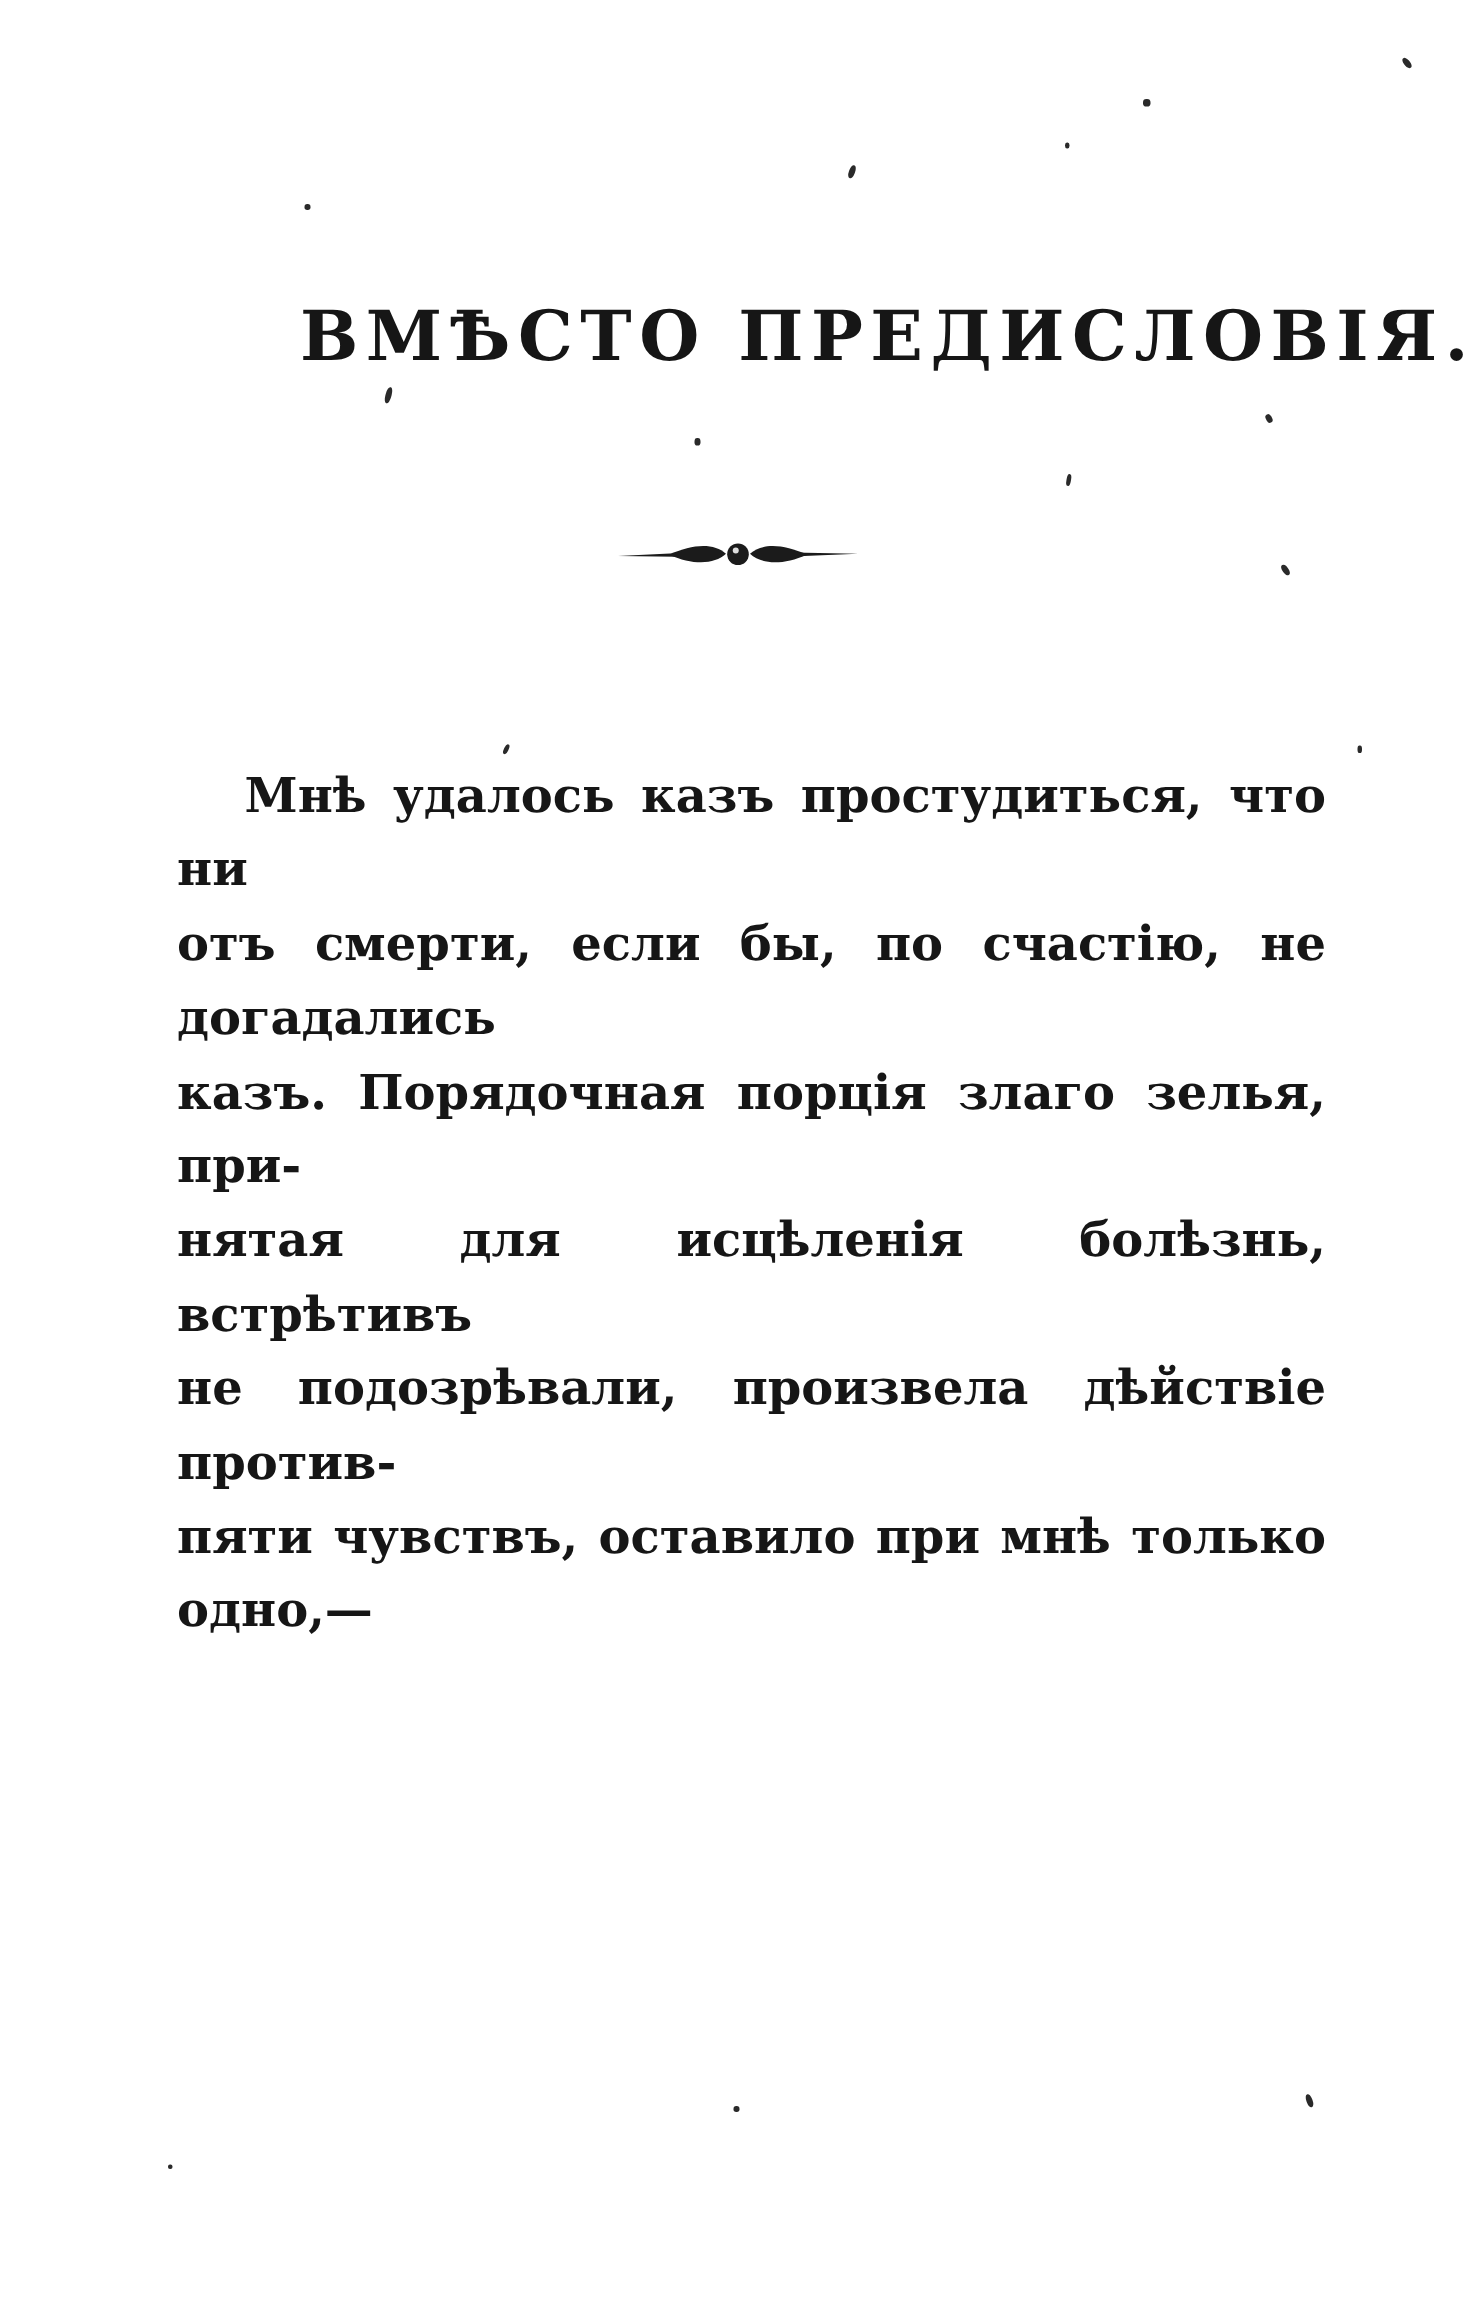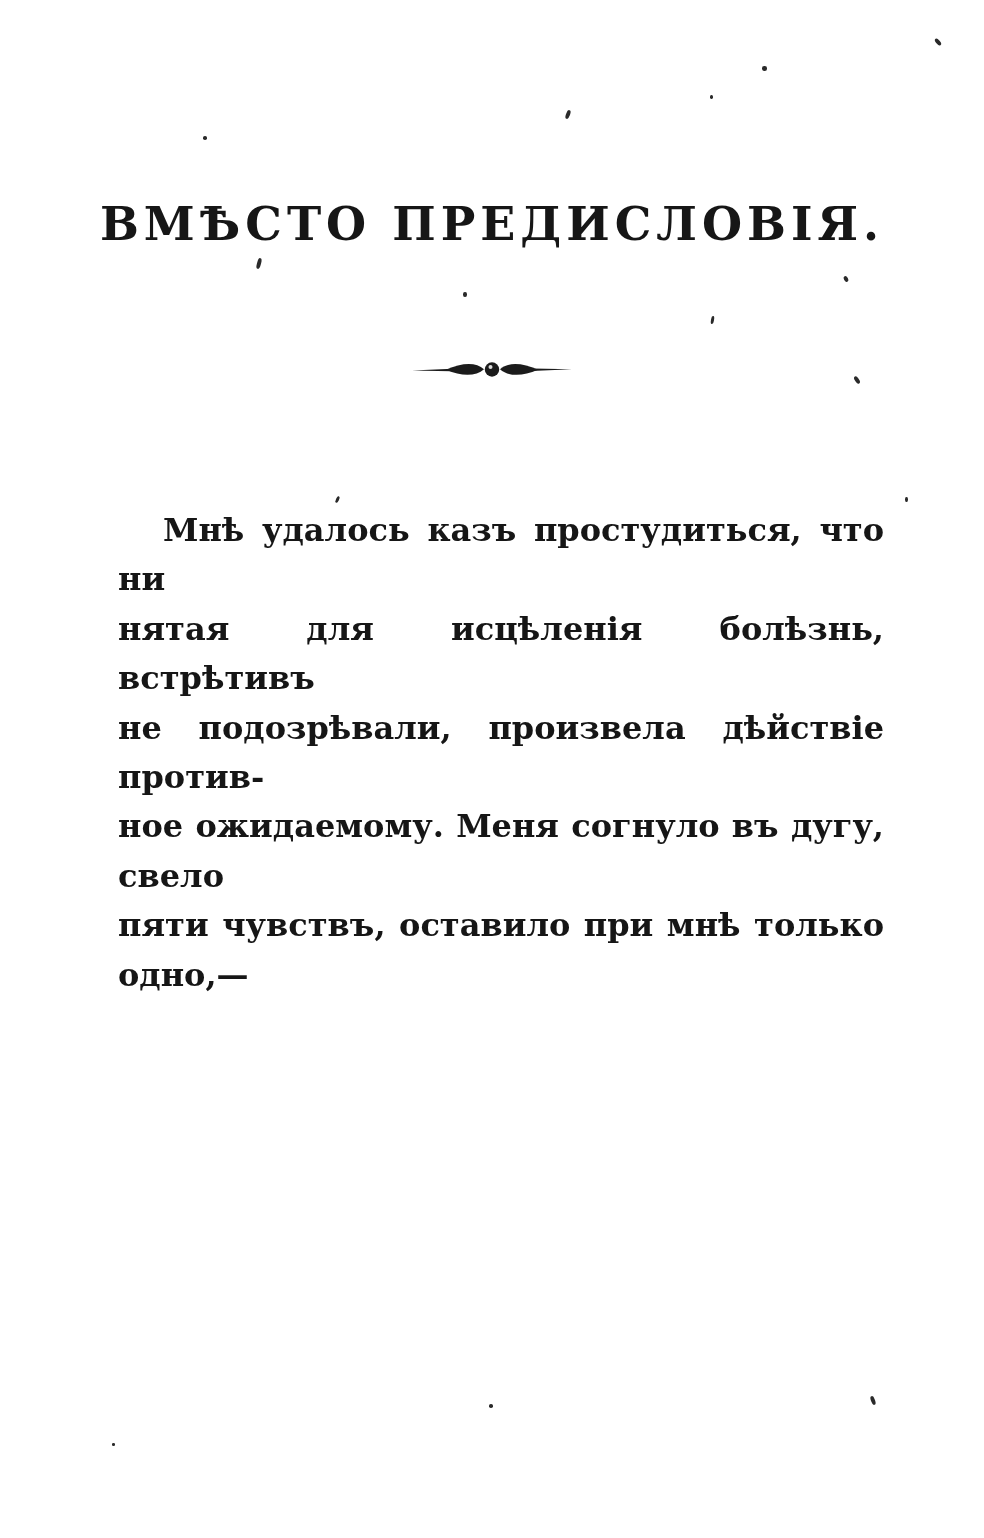--- a/index.html
+++ b/index.html
@@ -11,21 +11,21 @@
     overflow: hidden;
     font-family: "DejaVu Serif", serif;
     color: #141414;
   }
   .title {
     position: absolute;
     top: 197px;
     left: 0;
     width: 100%;
     margin: 0;
-    text-align: center;
+    text-align: right;
     font-size: 46px;
     font-weight: 700;
     letter-spacing: 5px;
     color: #161616;
     white-space: nowrap;
   }
   .ornament {
     position: absolute;
     top: 356px;
     left: 50%;
@@ -69,23 +69,24 @@
       <polygon points="160,13.2 108,12.2 108,15.4" fill="#1b1b1b"></polygon>
       <path d="M34 13.8 C50 6.5, 64 6.0, 72 13.2 C64 20.5, 50 20.8, 34 13.8 Z" fill="#1b1b1b"></path>
       <path d="M126 13.8 C110 6.5, 96 6.0, 88 13.2 C96 20.5, 110 20.8, 126 13.8 Z" fill="#1b1b1b"></path>
       <circle cx="80" cy="13.5" r="7.2" fill="#1b1b1b"></circle>
       <circle cx="78.5" cy="11" r="2" fill="#ffffff" opacity="0.85"></circle>
     </svg>
   </div>
 
   <div class="body-text">
     <div class="line first">Мнѣ удалось казъ простудиться, что ни</div>
+    <div class="line">отъ смерти, если бы, по счастію, не догадались</div>
+    <div class="line">казъ. Порядочная порція злаго зелья, при-</div>
     <div class="line">нятая для исцѣленія болѣзнь, встрѣтивъ</div>
     <div class="line">не подозрѣвали, произвела дѣйствіе против-</div>
-    <div class="line">ное ожидаемому. Меня согнуло въ дугу, свело</div>
     <div class="line">пяти чувствъ, оставило при мнѣ только одно,—</div>
 
   </div>
 
   <div class="speck" style="left:936px; top:38px;  width:4px; height:8px; transform:rotate(-40deg);"></div>
   <div class="speck" style="left:762px; top:66px;  width:5px; height:5px;"></div>
   <div class="speck" style="left:710px; top:95px;  width:3px; height:4px;"></div>
   <div class="speck" style="left:566px; top:110px; width:4px; height:9px; transform:rotate(20deg);"></div>
   <div class="speck" style="left:203px; top:136px; width:4px; height:4px;"></div>
   <div class="speck" style="left:257px; top:258px; width:4px; height:11px; transform:rotate(15deg);"></div>

